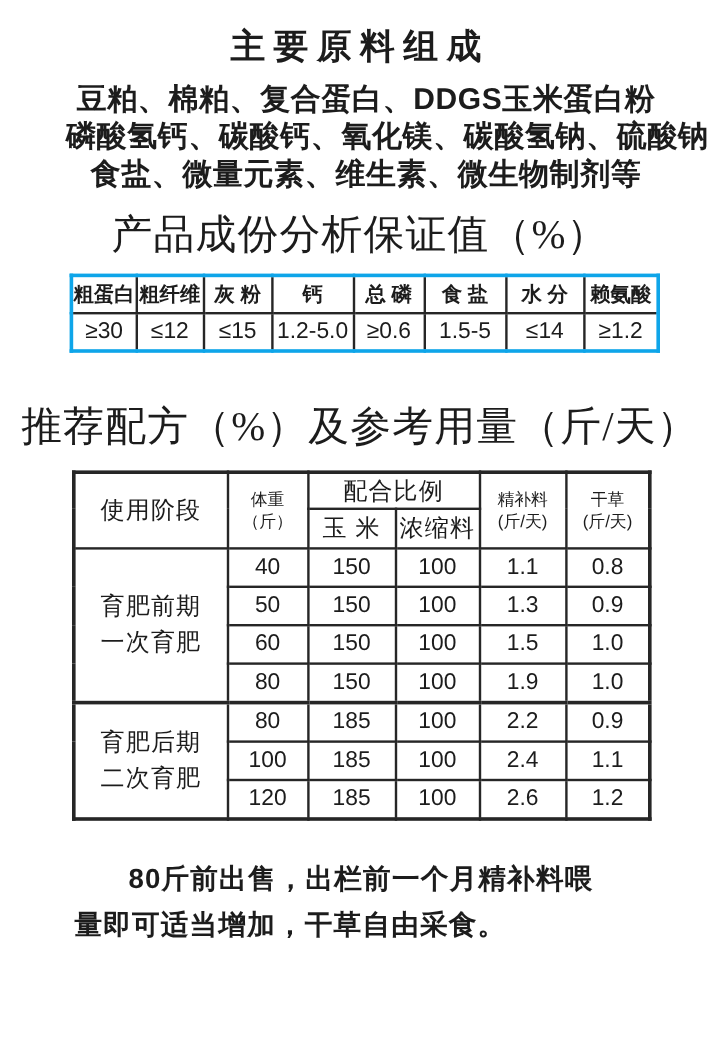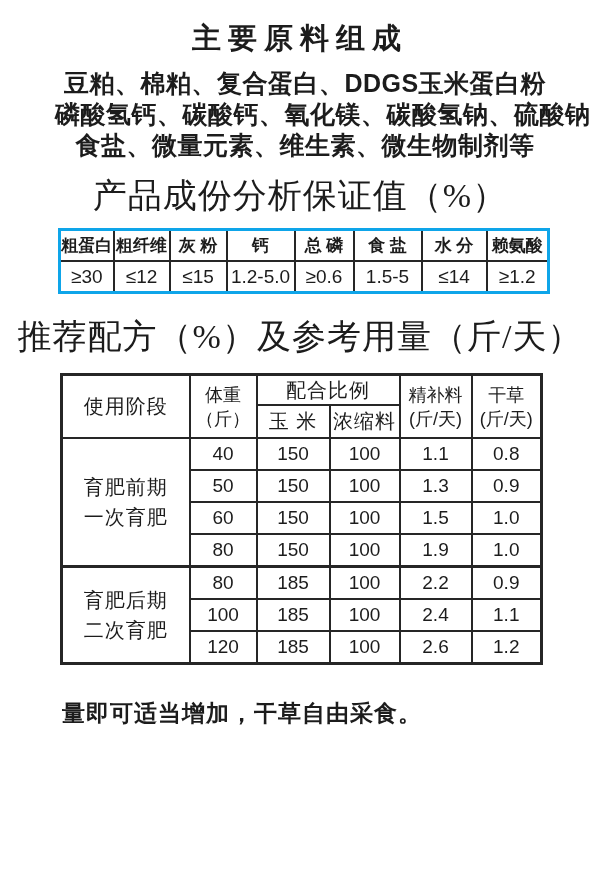--- a/index.html
+++ b/index.html
@@ -36,21 +36,21 @@
     letter-spacing: 7px;
   }
   .title-sub {
     font-family: "Liberation Serif", serif;
     text-align: center;
     font-size: 34px;
     font-weight: 400;
     letter-spacing: 1px;
   }
   .title-analysis { margin-top: 12px; }
-  .title-recommend { margin-top: 20px; }
+  .title-recommend { margin-top: 39px; }
   
   .ingredients {
     margin: 9px 0 0 55px;
     width: 500px;
     font-size: 25px;
     font-weight: 600;
     line-height: 31px;
     letter-spacing: 0.5px;
   }
   .ingredients div { white-space: nowrap; text-align: center; }
@@ -89,21 +89,21 @@
     width: 480px;
     border: 3px solid #262626;
   }
   .recommend-table th {
     font-size: 20px;
     font-weight: 400;
     letter-spacing: 1px;
   }
   .recommend-table th .sub {
     display: block;
-    font-size: 18px;
+    font-size: 14px;
     letter-spacing: 0px;
   }
   .recommend-table td {
     font-size: 19px;
     height: 30px;
   }
   .hrow1 th { height: 28px; }
   .hrow2 th { height: 31px; }
   td.stage-cell {
     font-size: 20px;
@@ -261,16 +261,17 @@
       <td>120</td>
       <td>185</td>
       <td>100</td>
       <td>2.6</td>
       <td>1.2</td>
     </tr>
   </tbody>
     </table>
 
   <div class="footer-note">
+    <div class="indent">80斤前出售，出栏前一个月精补料喂</div>
     <div>量即可适当增加，干草自由采食。</div>
   </div>
 
 </div>
 
 </body></html>

